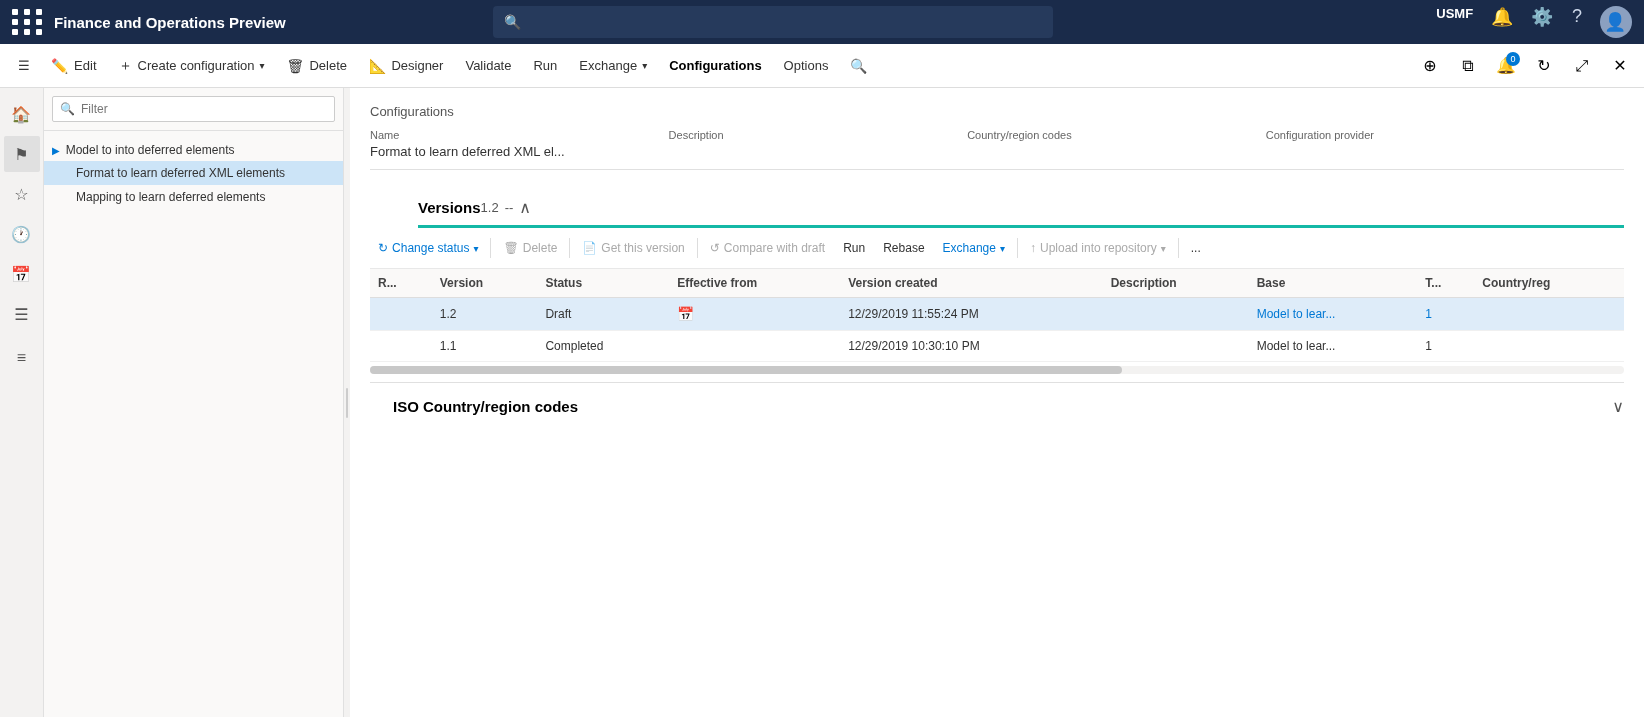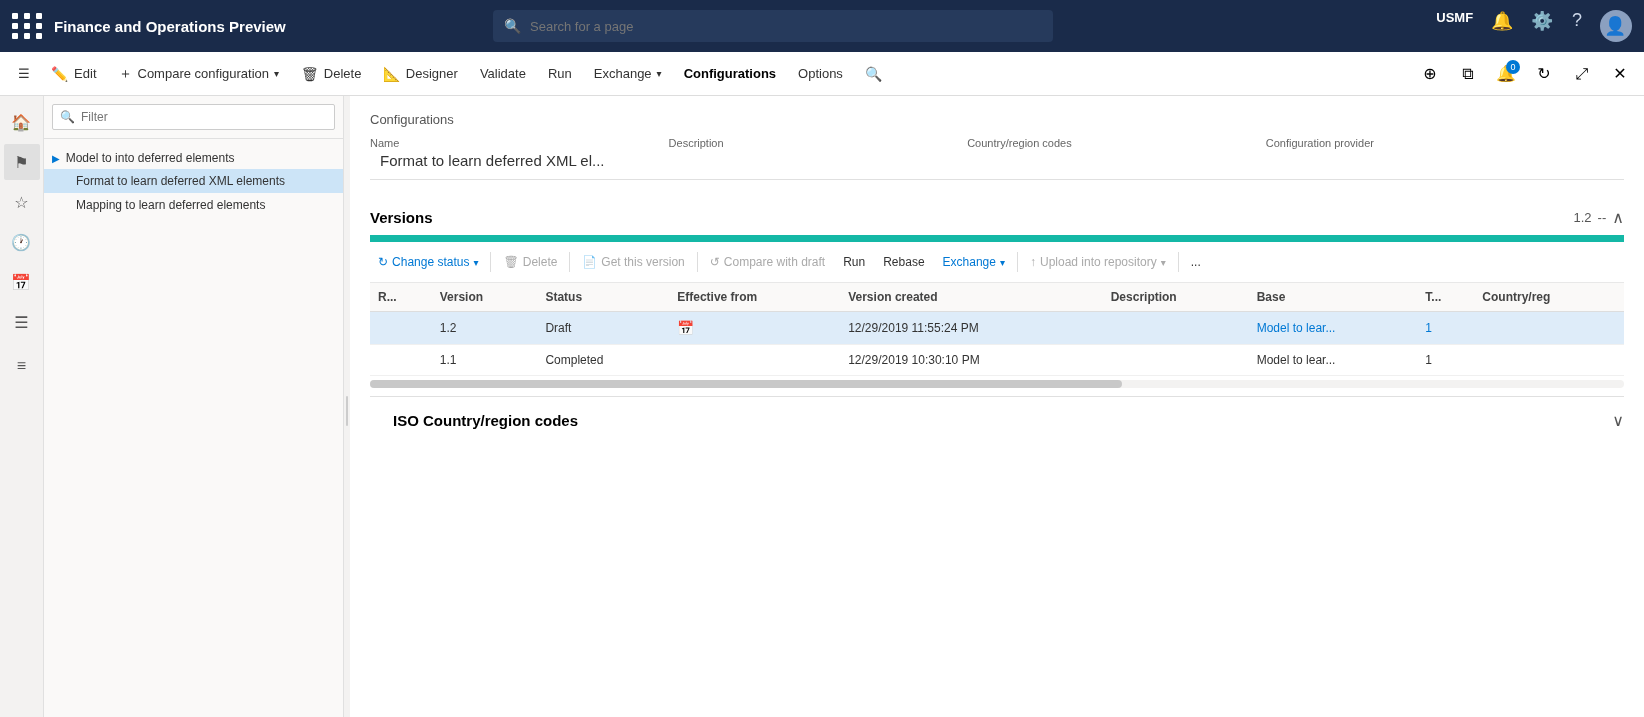--- a/index.html
+++ b/index.html
@@ -2,21 +2,21 @@
 <html><head>
   <meta charset="utf-8">
   <style>
     * { box-sizing: border-box; margin: 0; padding: 0; }
     body { font-family: 'Segoe UI', sans-serif; font-size: 13px; background: #f3f2f1; overflow: hidden; }
 
     
     .top-nav {
       display: flex; align-items: center;
       background: #1a2b4a; color: #fff;
-      height: 52px; padding: 0 12px; gap: 10px;
+      height: 44px; padding: 0 12px; gap: 10px;
     }
     .top-nav-grid { display: grid; grid-template-columns: 8px 8px 8px; gap: 4px; cursor: pointer; }
     .top-nav-grid span { width: 6px; height: 6px; background: #fff; border-radius: 1px; display: block; }
     .top-nav-title { font-size: 15px; font-weight: 600; margin-right: 10px; white-space: nowrap; }
     .top-nav-search {
       flex: 1; max-width: 560px; margin: 0 auto;
       background: #263a5c; border: none; border-radius: 4px;
       display: flex; align-items: center; padding: 0 12px; gap: 8px;
       color: #b0bfd6; height: 32px;
     }
@@ -107,27 +107,27 @@
       display: flex; flex-direction: column; gap: 0;
     }
 
     
     .config-header { margin-bottom: 16px; }
     .config-header-title { font-size: 13px; font-weight: 400; color: #555; margin-bottom: 10px; }
     .config-meta { display: flex; gap: 0; border-bottom: 1px solid #e0e0e0; padding-bottom: 10px; }
     .config-meta-col { flex: 1; }
     .config-meta-col:last-child { flex: 1.2; }
     .meta-label { font-size: 11px; color: #666; margin-bottom: 3px; }
-    .meta-value { font-size: 15px; color: #333; margin-left: 10px; }
+    .meta-value { font-size: 13px; color: #333; }
     .meta-value.link { color: #0078d4; cursor: pointer; }
 
     
     .versions-header {
-      display: flex; align-items: center; justify-content: space-between;
-      padding: 12px 0 8px; border-bottom: 7px solid #14b8a6;
+      display: flex; align-items: center; 
+      padding: 12px 0 8px; border-bottom: 3px solid #14b8a6; margin-left: 48px;
     }
     .versions-title { font-size: 15px; font-weight: 600; }
     .versions-controls { display: flex; align-items: center; gap: 6px; }
     .versions-num { font-size: 13px; color: #555; }
     .versions-dash { font-size: 13px; color: #555; }
     .versions-collapse { font-size: 16px; color: #555; cursor: pointer; }
 
     
     .versions-toolbar {
       display: flex; align-items: center; gap: 2px;
@@ -197,21 +197,20 @@
     <span></span>
       <span></span>
       <span></span>
     <span></span>
       <span></span>
       <span></span>
   </div>
   <span class="top-nav-title">Finance and Operations Preview</span>
   <div class="top-nav-search">
     <span style="font-size:14px;">🔍</span>
-    <input type="text" placeholder="Search for a page" style="">
   </div>
   <div class="top-nav-right">
     <span class="top-nav-user">USMF</span>
     <span class="top-nav-icon">🔔</span>
     <span class="top-nav-icon">⚙️</span>
     <span class="top-nav-icon">?</span>
     <div class="avatar">
       <span style="font-size:18px;">👤</span>
     </div>
   </div>
@@ -220,21 +219,21 @@
 <div class="toolbar">
   <button class="toolbar-btn">
     <span>☰</span>
   </button>
   <button class="toolbar-btn">
     <span class="icon">✏️</span>
     <span>Edit</span>
   </button>
   <button class="toolbar-btn">
     <span class="icon">＋</span>
-    <span>Compare configuration</span>
+    <span>Create configuration</span>
     <span class="dropdown-arrow">▾</span>
   </button>
   <button class="toolbar-btn">
     <span class="icon">🗑</span>
     <span>Delete</span>
   </button>
   <button class="toolbar-btn">
     <span class="icon">📐</span>
     <span>Designer</span>
   </button>

